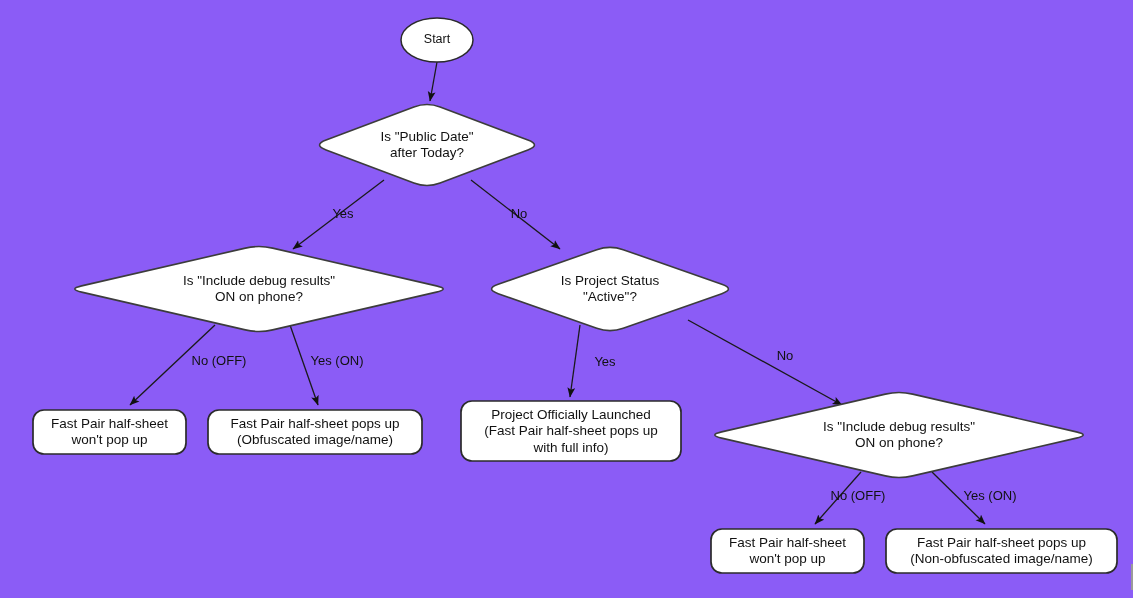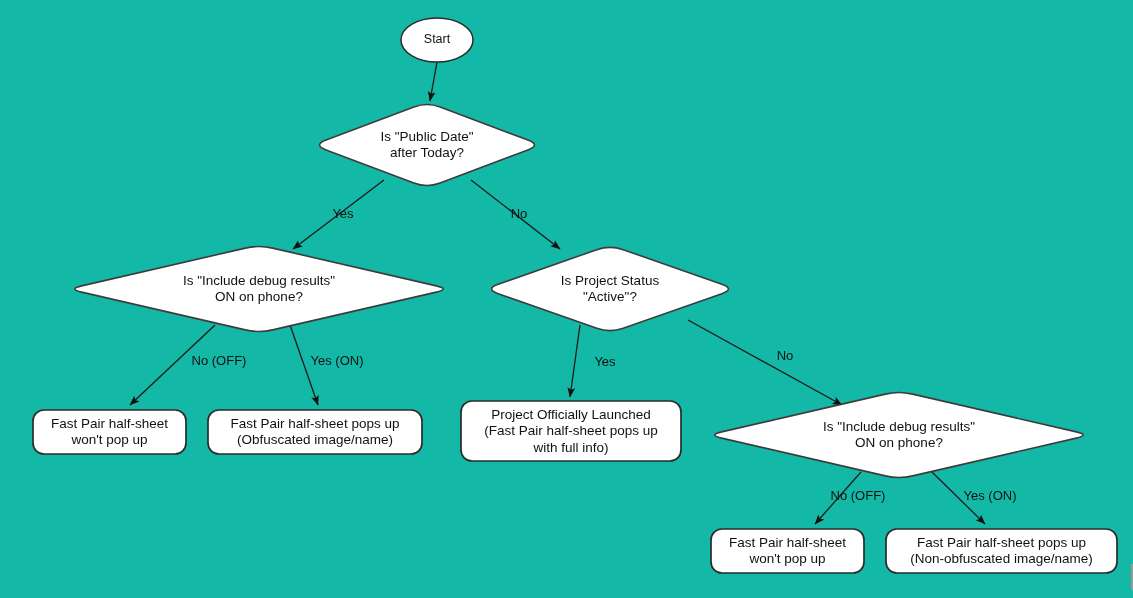--- a/index.html
+++ b/index.html
@@ -7,21 +7,21 @@
     padding: 0;
     background: #ffffff;
   }
   body {
     font-family: "Liberation Sans", sans-serif;
   }
   #canvas {
     position: relative;
     width: 1133px;
     height: 598px;
-    background: #14b8a6;
+    background: #8b5cf6;
     overflow: hidden;
   }
   #flow-svg {
     position: absolute;
     top: 0;
     left: 0;
     width: 1133px;
     height: 598px;
   }
   .node-shape {

